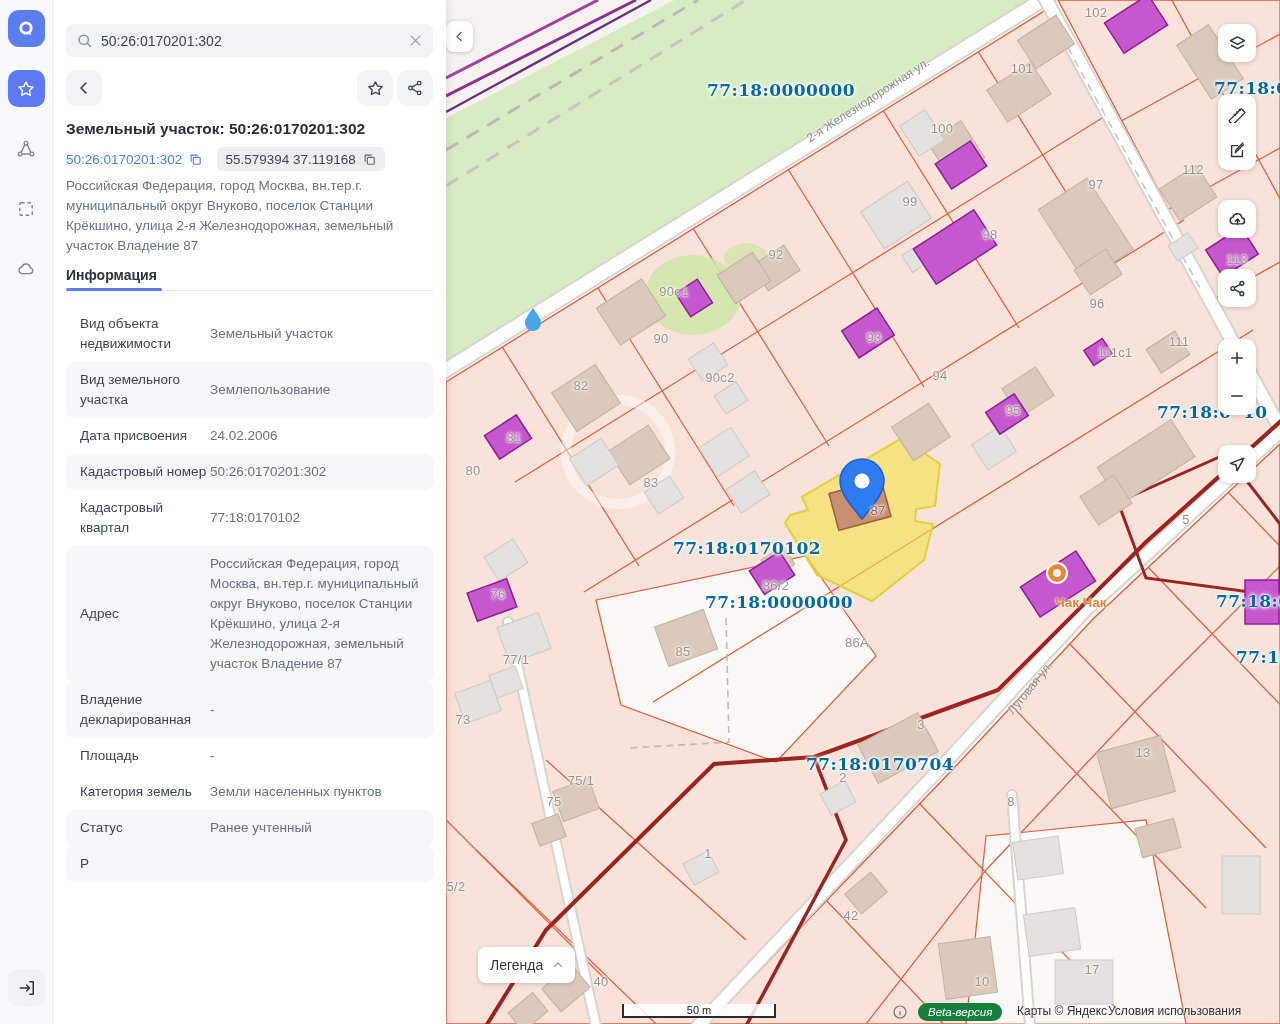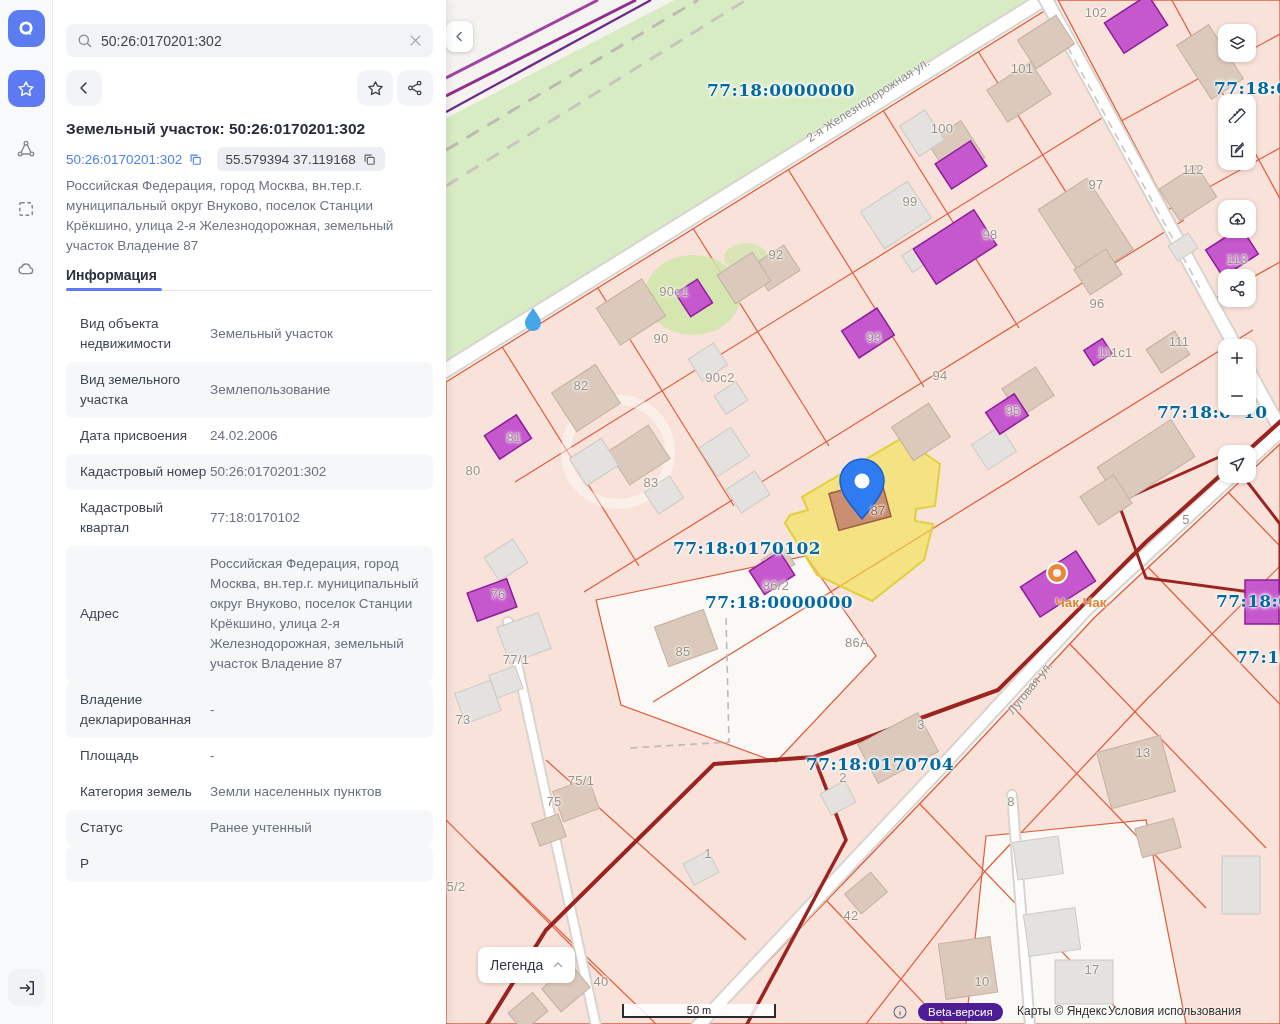--- a/index.html
+++ b/index.html
@@ -88,23 +88,23 @@
   .legend-btn { position:absolute; left:32px; top:947px; height:36px; background:#fff;
     border-radius:8px; box-shadow:0 1px 4px rgba(0,0,0,.18); display:flex;
     align-items:center; padding:0 10px 0 12px; cursor:pointer; }
   .legend-btn .txt { font-size:14px; color:#2f3744; }
   .legend-btn .chev { color:#9aa1ad; display:flex; margin-left:8px; }
   .scalebar { position:absolute; left:176px; top:1004px; width:154px; height:14px;
     background:rgba(255,255,255,.85); border:2px solid #2b2b2b; border-top:none;
     display:flex; align-items:center; justify-content:center; }
   .scalebar span { font-size:11px; color:#222; line-height:1; }
   .info-ic { position:absolute; left:446px; top:1004px; color:#6d7480; display:flex; cursor:pointer; }
-  .beta-pill { position:absolute; left:472px; top:1003px; height:18px; background:#4c1d95;
+  .beta-pill { position:absolute; left:472px; top:1003px; height:18px; background:#15803d;
     border-radius:9px; color:#fff; font-size:11.5px; display:flex; align-items:center;
-    padding:0 10px; }
+    padding:0 10px;font-style:italic; }
   .attr-text { position:absolute; top:1004px; font-size:12px; color:#2f2f2f;
     text-shadow:0 0 2px #fff,0 0 3px #fff; cursor:pointer; }
 </style>
 </head>
 <body>
 
 <div id="app">
 
   <div class="rail">
     <div class="logo">

